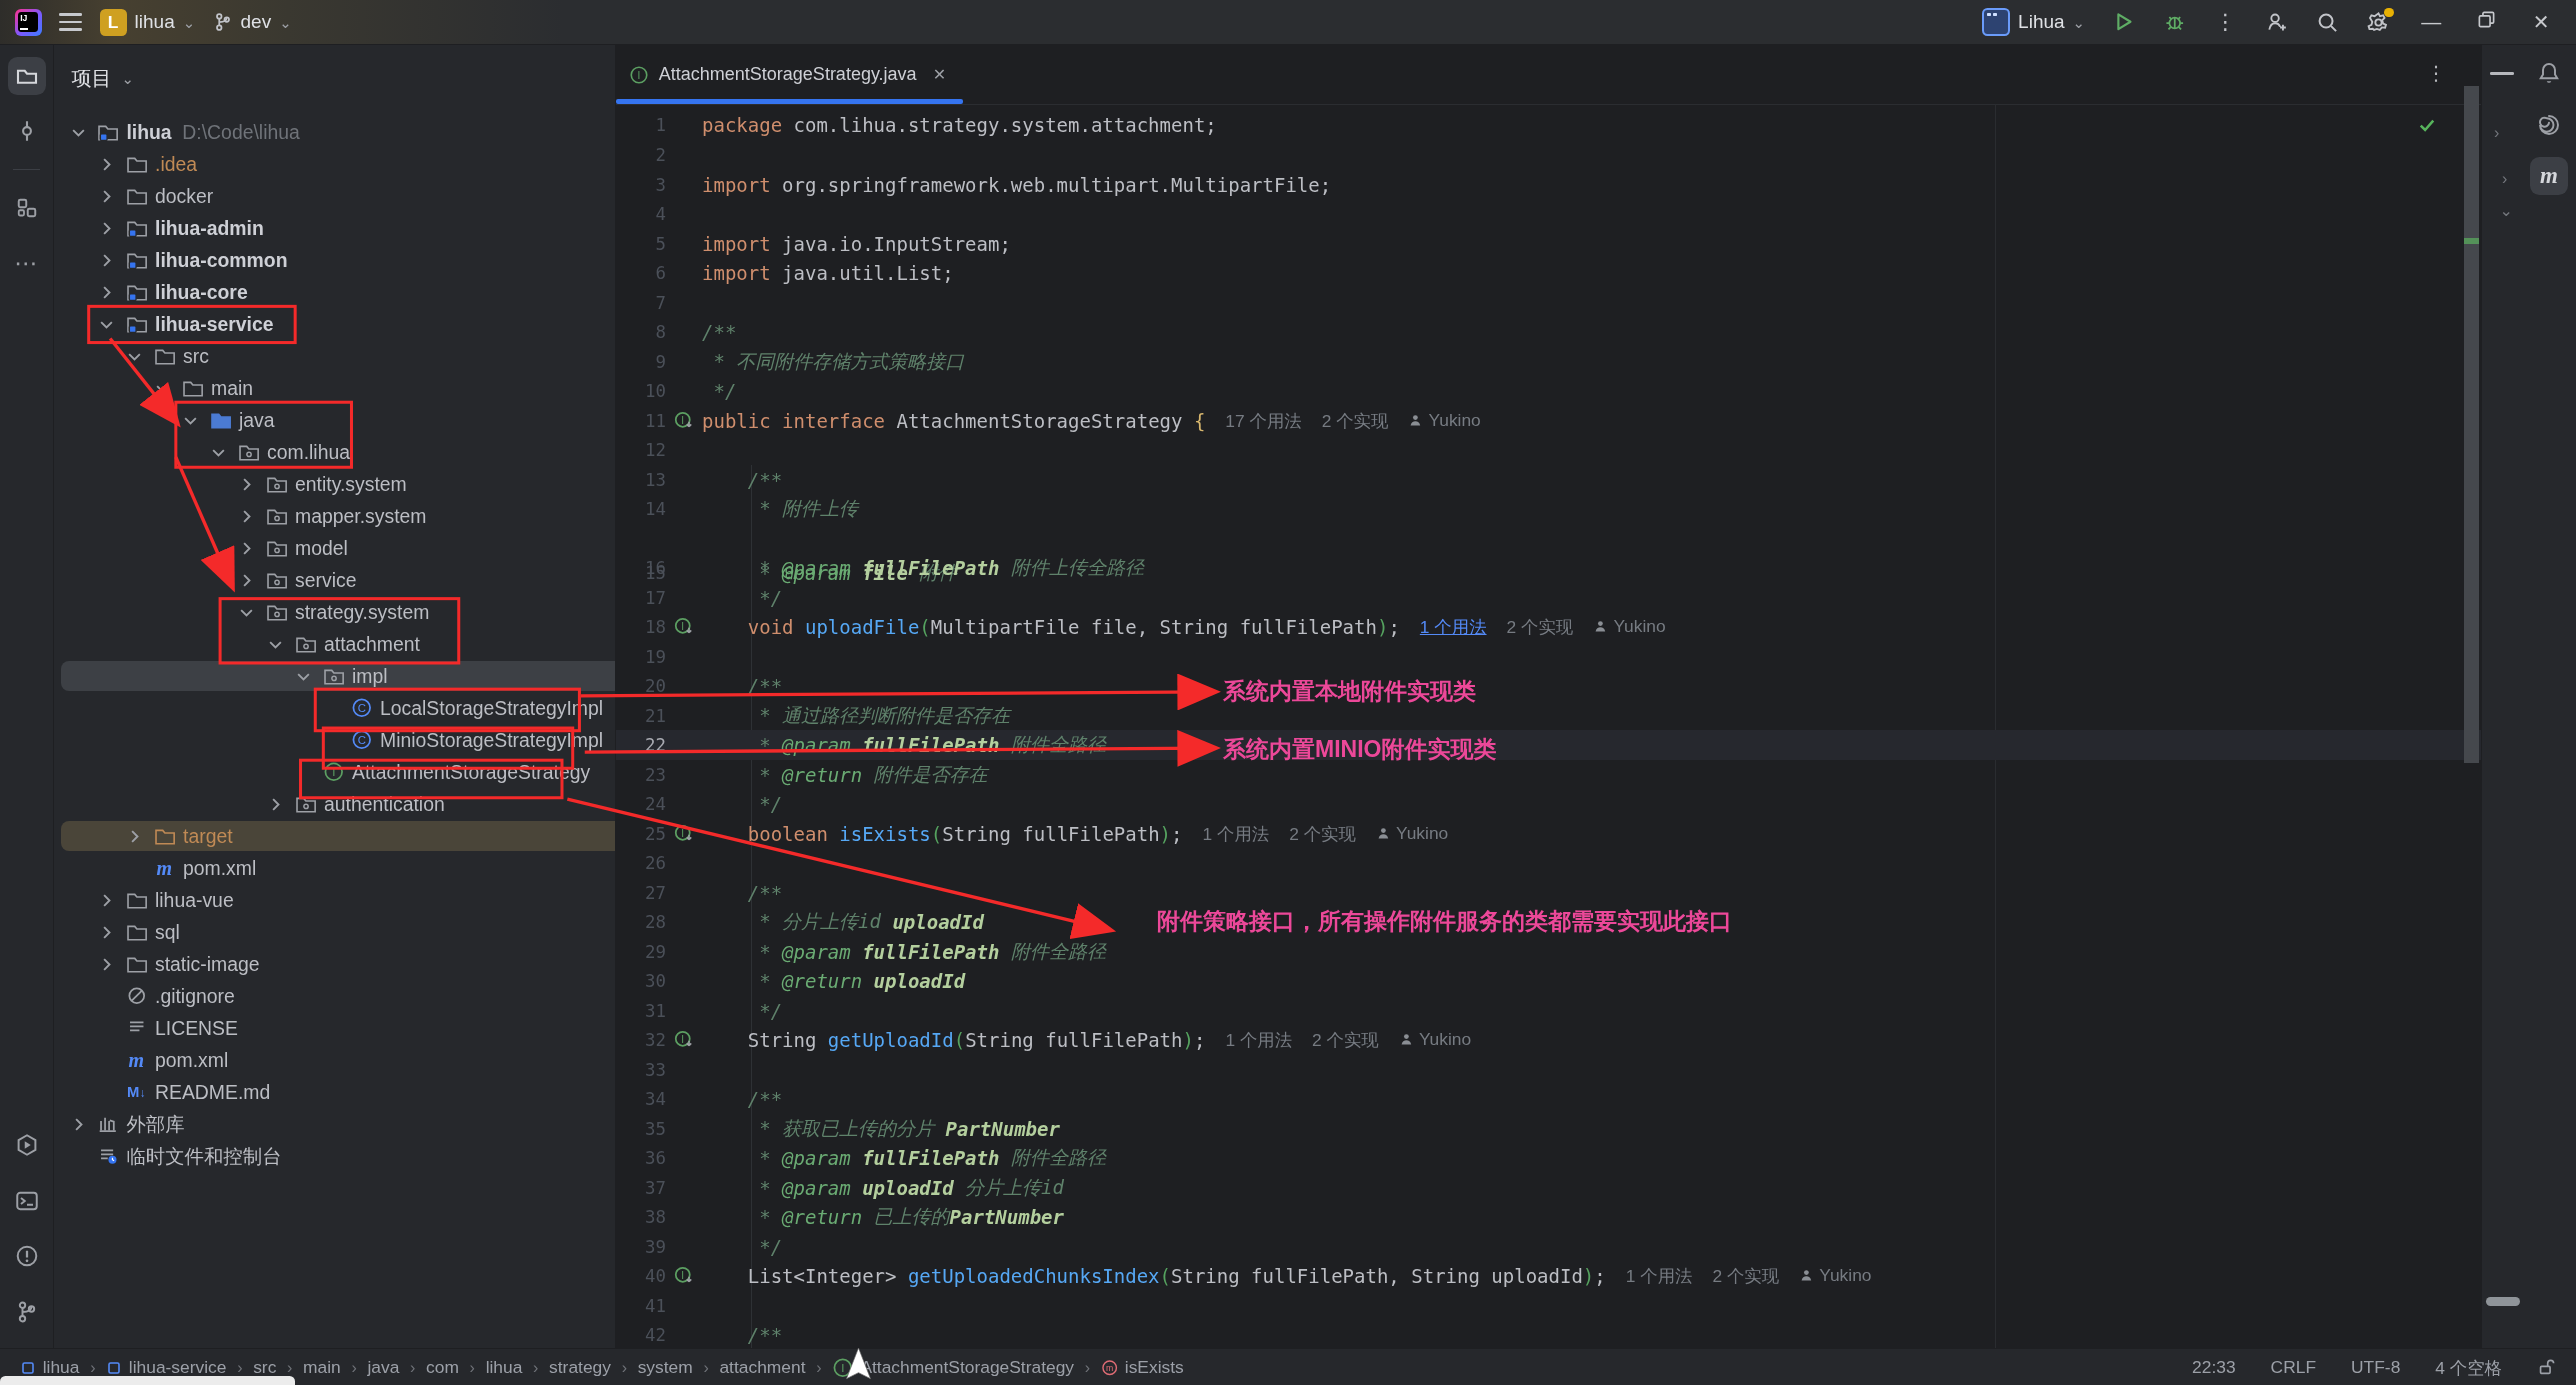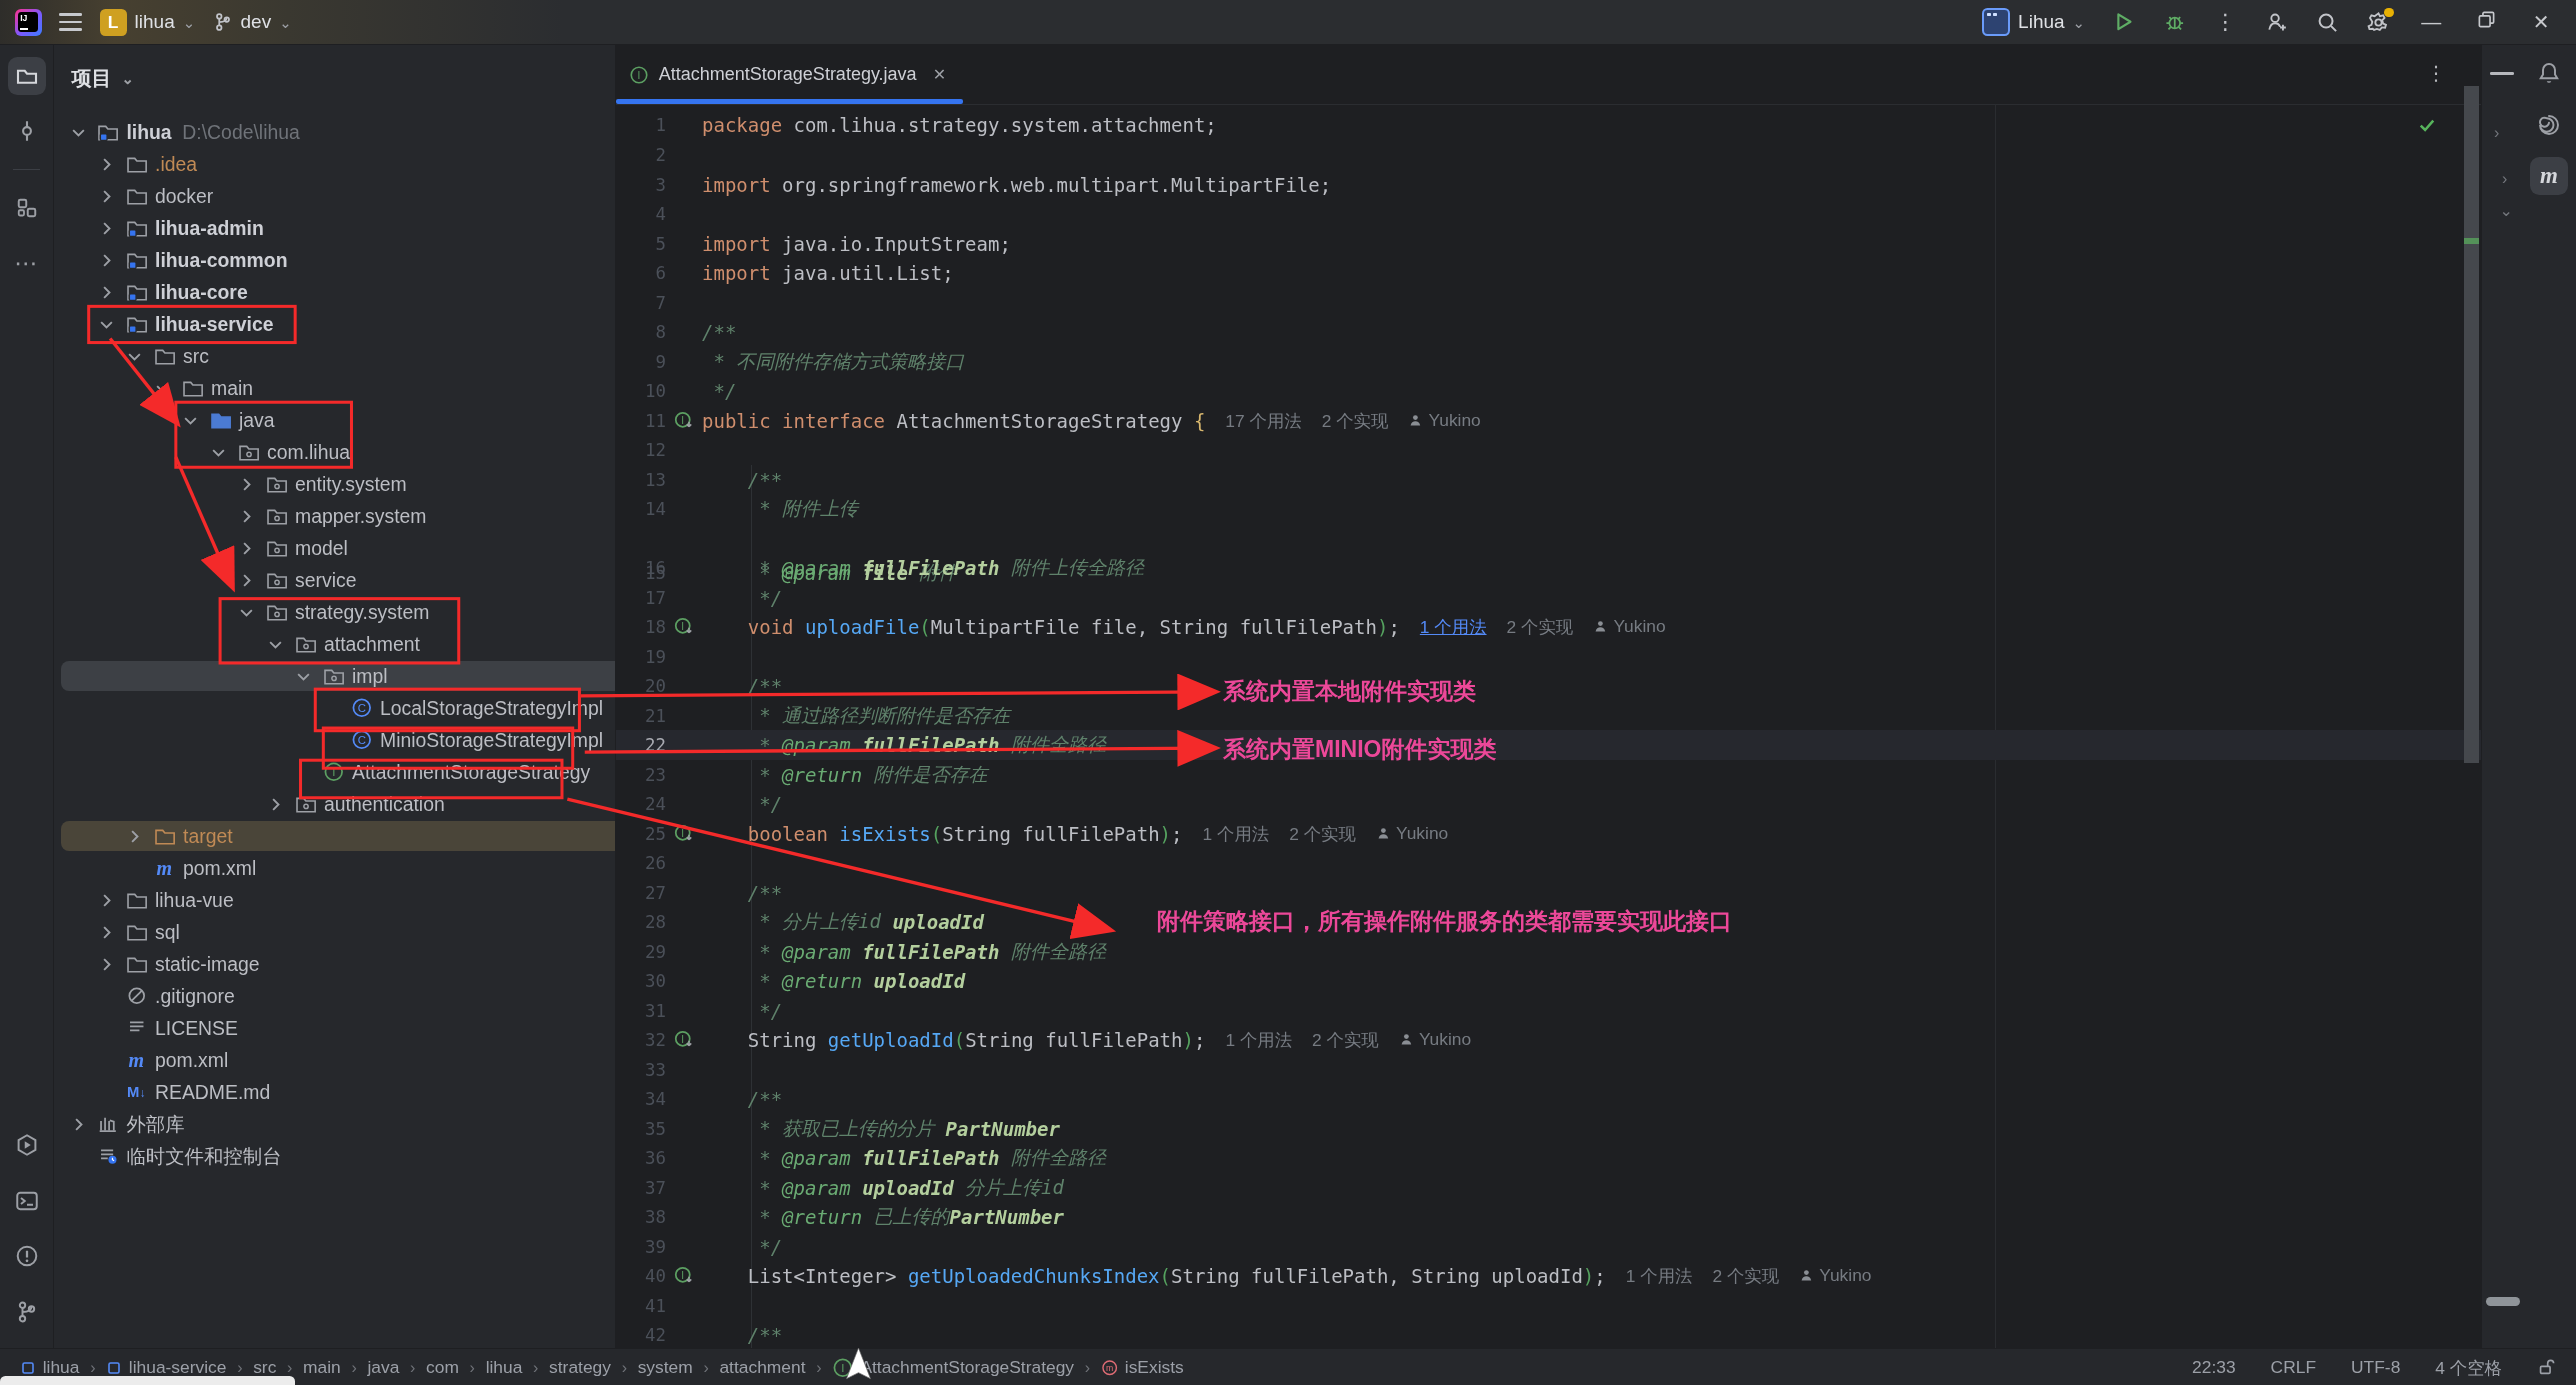--- a/index.html
+++ b/index.html
@@ -31,21 +31,21 @@
   
   #leftstripe{position:absolute;left:0;top:45px;width:54px;height:1303px;background:#26282c;border-right:0.7px solid #1e1f22;
     display:flex;flex-direction:column;align-items:center;padding-top:12px;box-sizing:border-box;}
   .stripe-btn{width:38px;height:38px;border-radius:9.4px;display:flex;align-items:center;justify-content:center;
     color:#9da0a6;margin-bottom:17.4px;cursor:pointer;}
   .stripe-btn.active{background:#3c3f45;color:#d5d7db;}
   .stripe-div{width:27px;height:1.3px;background:#3c3f45;margin:1.3px 0 19px 0;}
   .stripe-spacer{flex:1}
   
   #project{position:absolute;left:54px;top:45px;width:561px;height:1303px;background:#26282c;overflow:hidden;}
-  .proj-head{display:flex;align-items:center;gap:10px;padding:20px 0 12px 17.4px;font-size:20px;font-weight:bold;color:#dfe1e5;}
+  .proj-head{display:flex;align-items:center;gap:10px;padding:20px 0 12px 17.4px;font-size:20px;font-weight:normal;color:#dfe1e5;}
   .tree{position:relative;font-size:19.4px;}
   .trow{position:relative;display:flex;align-items:center;height:32px;cursor:pointer;white-space:nowrap;}
   .trow .rowbg{position:absolute;left:6.7px;right:0;top:0.7px;bottom:0.7px;border-radius:8px 0 0 8px;}
   .trow.sel .rowbg{background:#3d4045;}
   .trow.excluded .rowbg{background:#4a4539;}
   .tchev{width:29.5px;display:flex;align-items:center;justify-content:center;color:#9da0a6;flex:0 0 29.5px;position:relative;}
   .ticon{width:29.5px;display:flex;align-items:center;justify-content:center;flex:0 0 29.5px;position:relative;}
   .tlabel{position:relative;margin-left:4px;color:#bcbec4;}
   .tlabel.bold{font-weight:bold;color:#ced0d6;}
   .tlabel.t-orange{color:#c08a55;}

